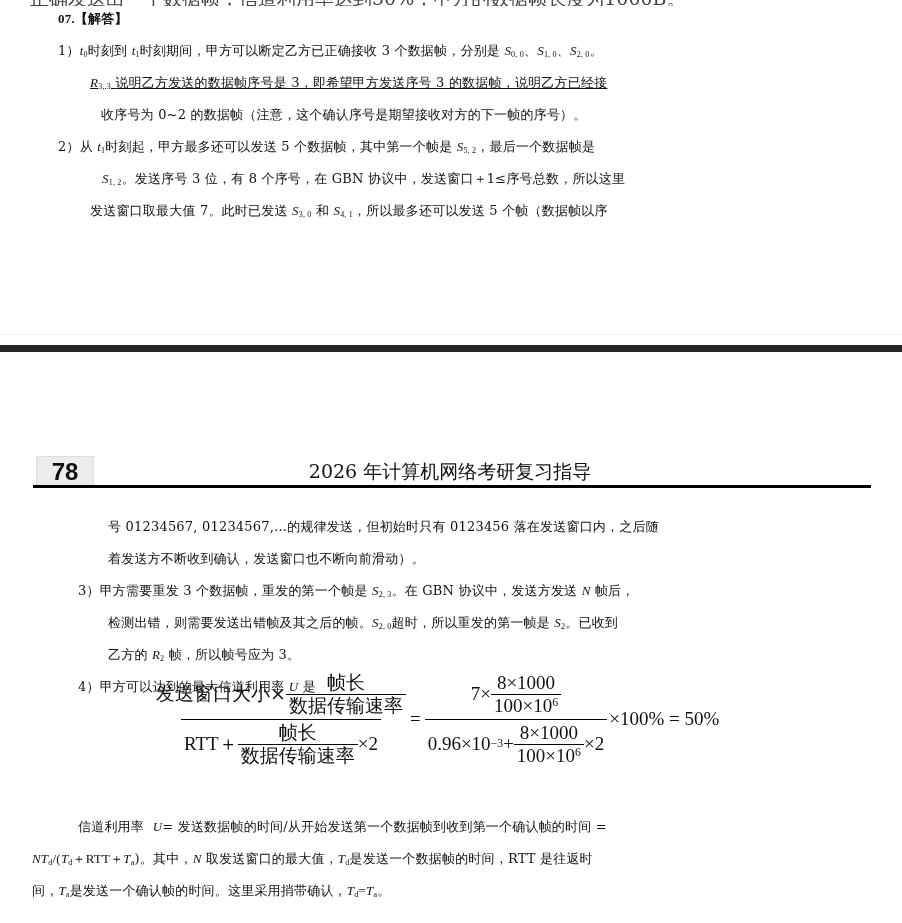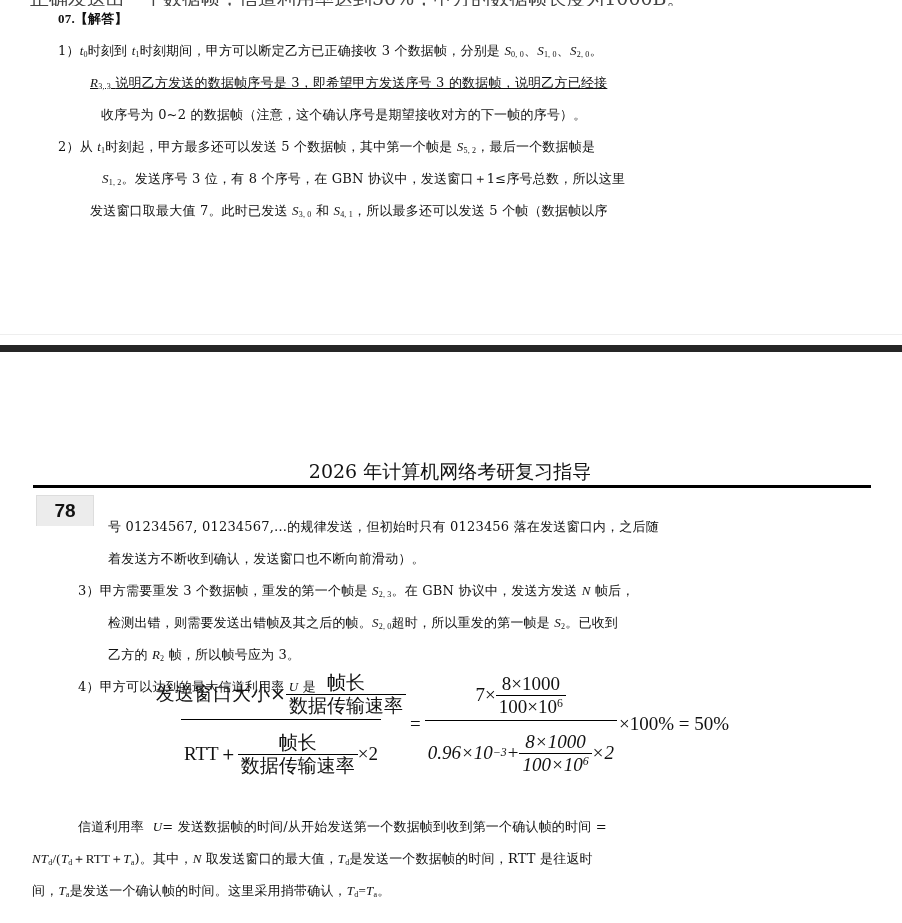--- a/index.html
+++ b/index.html
@@ -12,22 +12,22 @@
   .it { font-style: italic; font-family: "Liberation Serif", serif; }
   sub { font-size: 0.62em; vertical-align: -0.3em; line-height: 0; }
   sup { font-size: 0.62em; vertical-align: 0.55em; line-height: 0; }
   .line { position: absolute; white-space: nowrap; font-size: 13px; line-height: 30px; letter-spacing: 0.2px; }
   .cut { position: absolute; left: 30px; top: -14px; width: 860px; height: 20px; overflow: hidden; color: #444; font-size: 19px; white-space: nowrap; }
   .sep-faint { position: absolute; left: 0; top: 334px; width: 902px; height: 1px; background: #eee; }
   .sep-bar { position: absolute; left: 0; top: 345px; width: 902px; height: 7px; background: #262626; }
   .pageno {
     position: absolute; left: 36px; top: 456px; width: 56px; height: 30px;
     background: #ececec; border: 1px solid #ddd; border-bottom: none;
-    font-family: "Liberation Sans", "DejaVu Sans", sans-serif; font-weight: bold; font-size: 19px;
-    text-align: center; line-height: 30px; color: #111; margin-top: 39px;
+    font-family: "Liberation Sans", "DejaVu Sans", sans-serif; font-weight: bold; font-size: 24px;
+    text-align: center; line-height: 30px; color: #111;
   }
   .running-title { position: absolute; left: 300px; top: 456px; width: 300px; text-align: center; font-size: 19px; line-height: 30px; }
   .header-rule { position: absolute; left: 33px; top: 485px; width: 838px; height: 3px; background: #000; }
   .frac { display: inline-flex; flex-direction: column; align-items: center; vertical-align: middle; }
   .frac .num { padding: 0 3px; }
   .frac .den { border-top: 1.5px solid #000; padding: 0 3px; }
   .formula { position: absolute; font-size: 19px; line-height: 1.15; white-space: nowrap; display: flex; align-items: center; }
   .bignum, .bigden { display: flex; align-items: center; justify-content: center; }
 </style>
 </head>
@@ -82,40 +82,40 @@
 <div class="formula" style="left:156px; top:672px;">
 
   <div class="frac">
     <div class="bignum" style="padding-bottom:2px;">
       <span>发送窗口大小×</span>
       <span class="frac">
         <span class="num">帧长</span>
         <span class="den">数据传输速率</span>
       </span>
     </div>
-    <div class="bigden den" style="padding-top:12px;">
+    <div class="bigden den" style="padding-top:2px;">
       <span class="serif">RTT＋</span>
       <span class="frac">
         <span class="num">帧长</span>
         <span class="den">数据传输速率</span>
       </span>
       <span class="serif">×2</span>
     </div>
   </div>
   <span class="serif" style="margin:0 4px;">=</span>
 
   <div class="frac serif">
     <div class="bignum" style="padding-bottom:2px;">
       <span>7×</span>
       <span class="frac">
         <span class="num">8×1000</span>
         <span class="den"><span>100×10</span><sup>6</sup></span>
       </span>
     </div>
-    <div class="bigden den" style="padding-top:10px;font-style:italic;">
+    <div class="bigden den" style="padding-top:2px;">
       <span>0.96×10</span>
         <sup>−3</sup>
         <span>+</span>
       <span class="frac">
         <span class="num">8×1000</span>
         <span class="den"><span>100×10</span><sup>6</sup></span>
       </span>
       <span>×2</span>
     </div>
   </div>

